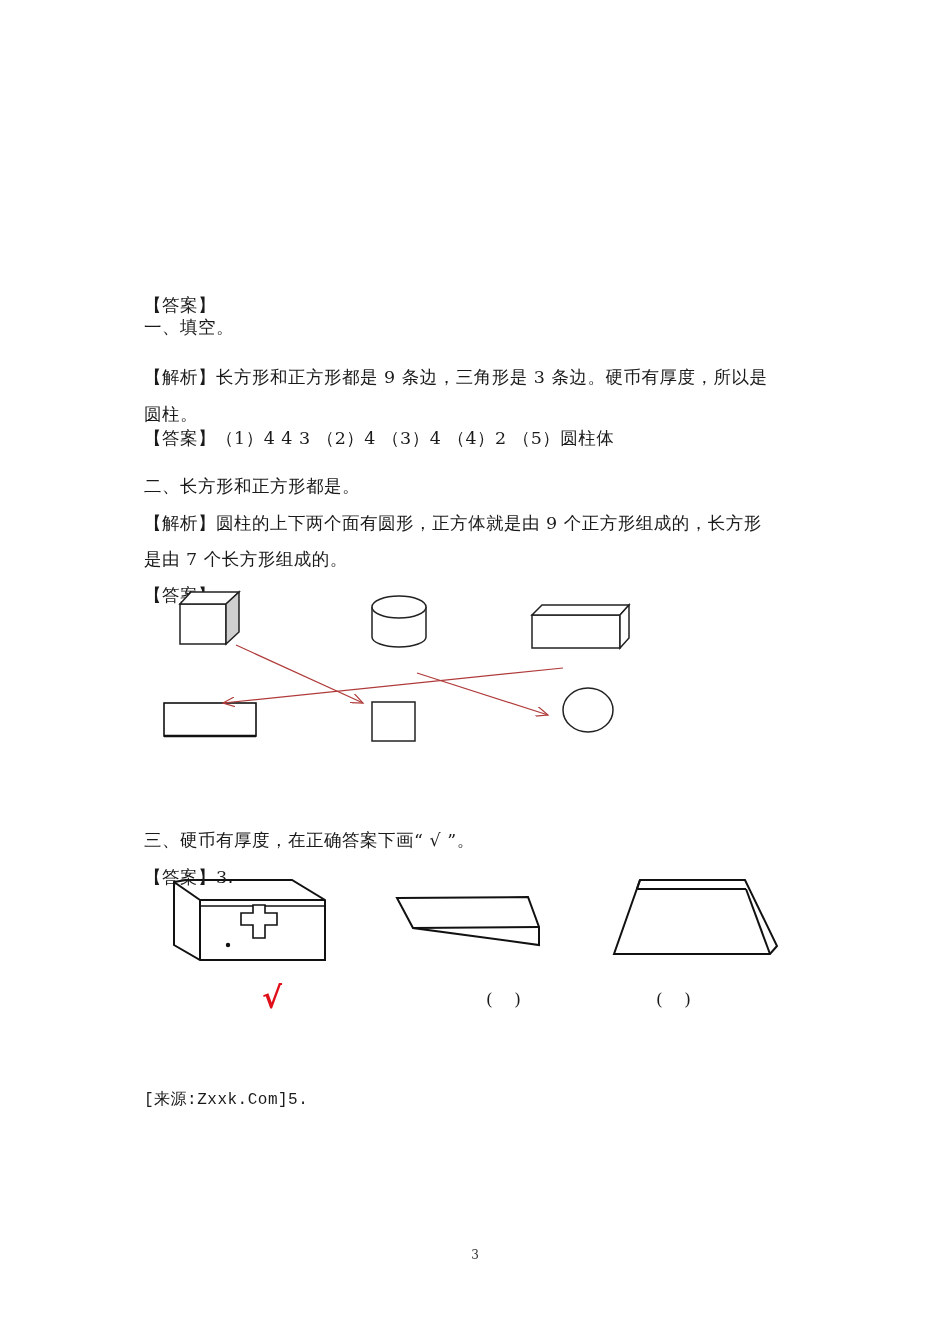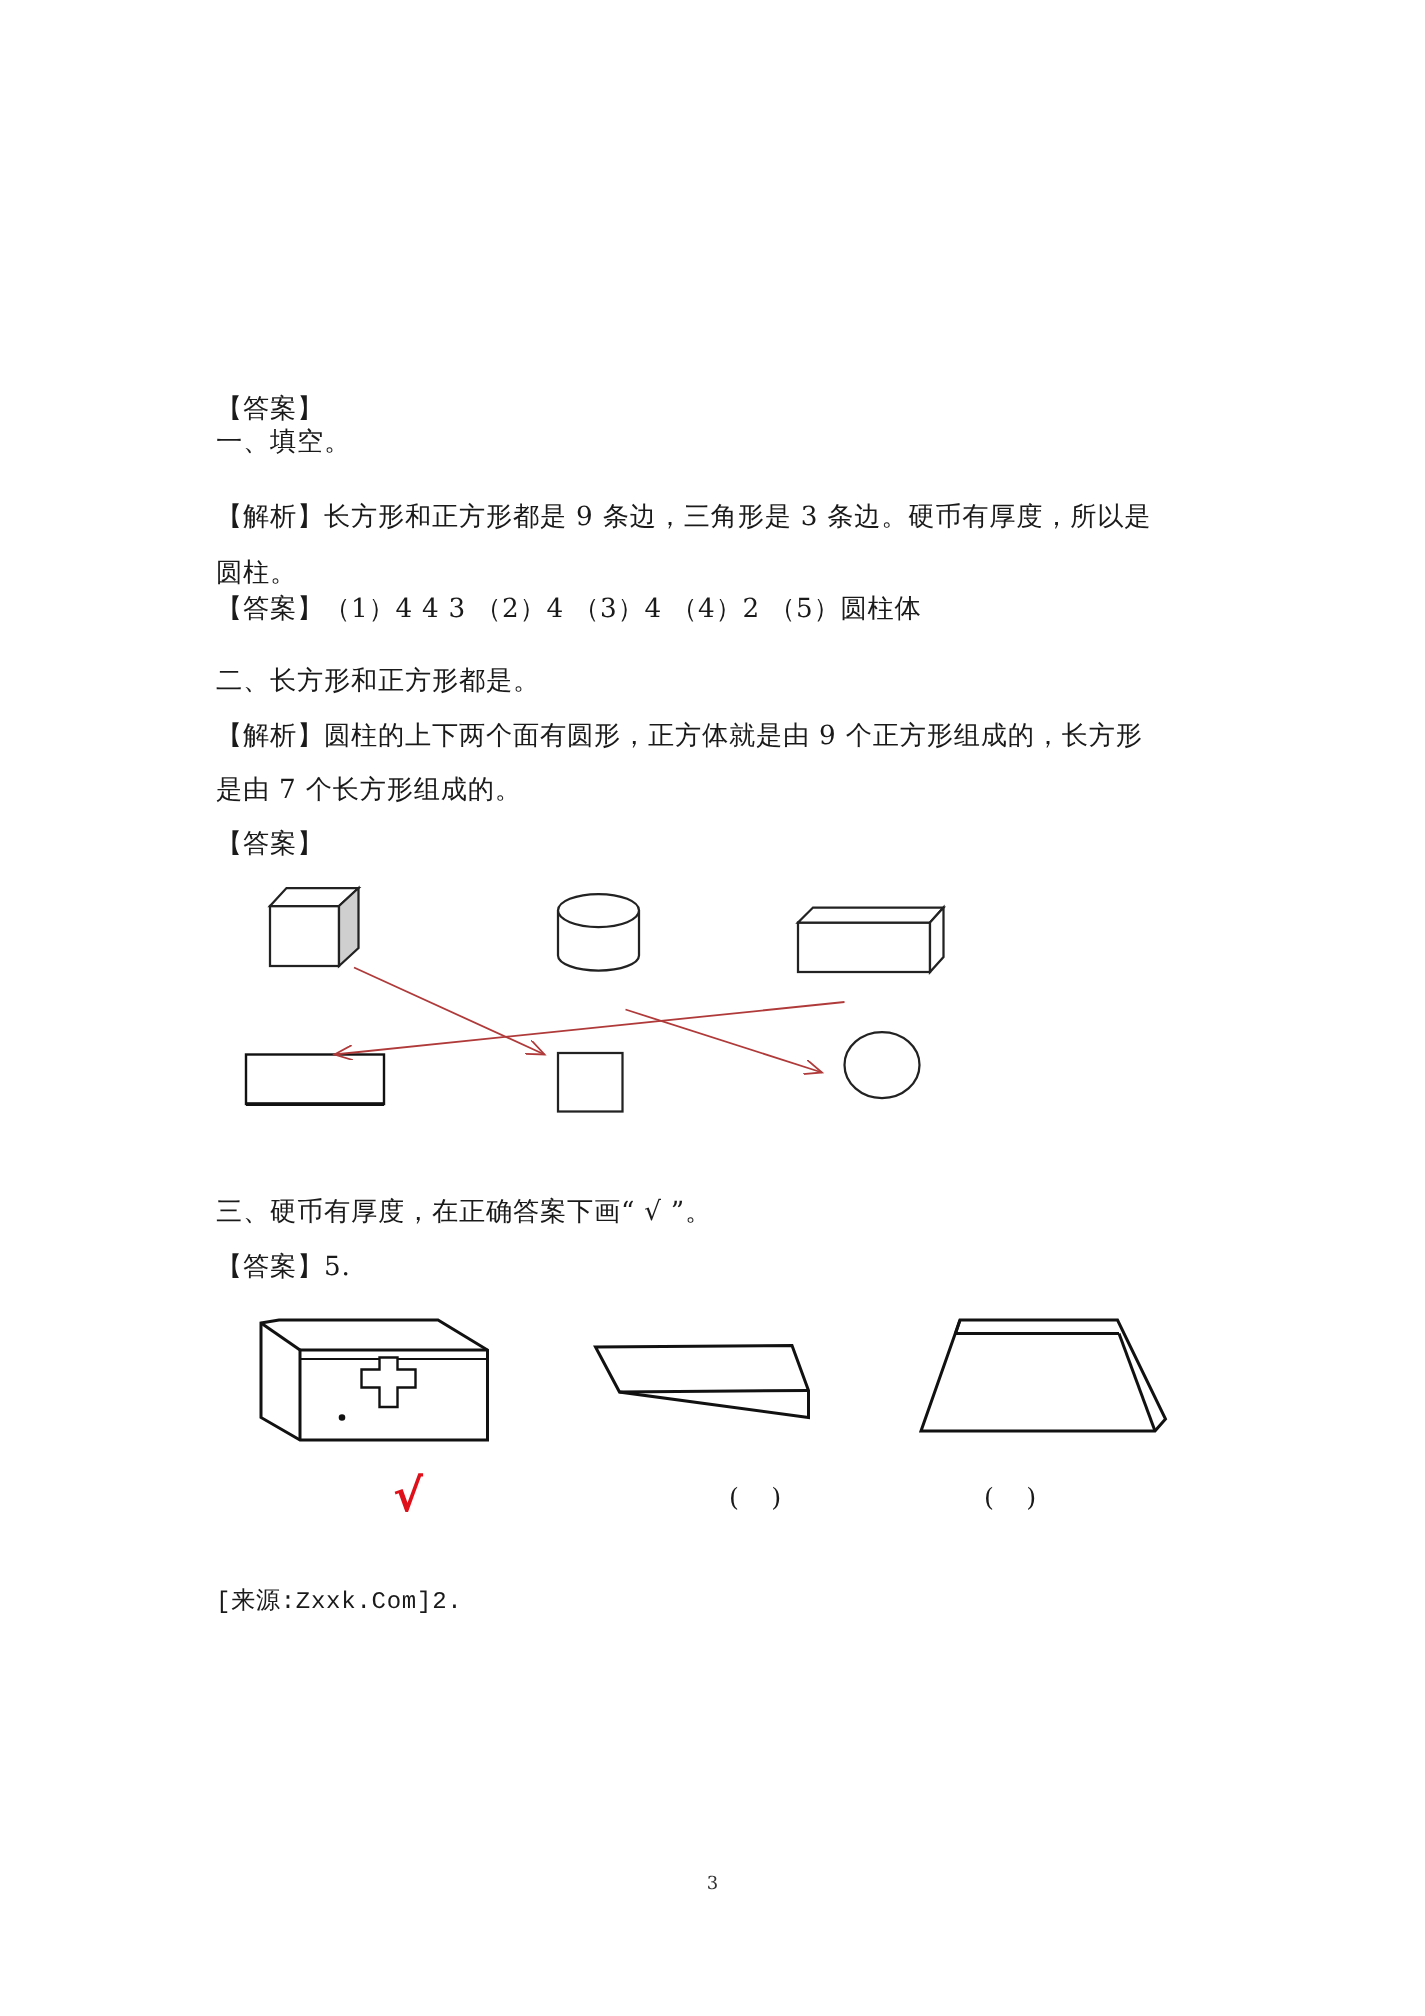--- a/index.html
+++ b/index.html
@@ -1,18 +1,18 @@
 <!DOCTYPE html>
 <html><head>
 <meta charset="utf-8">
 <style>
   html, body { margin: 0; padding: 0; background: #ffffff; }
   body { width: 950px; height: 1344px; position: relative; overflow: hidden;
          font-family: "DejaVu Serif", "Liberation Serif", serif; color: #1a1a1a; }
-  .line { position: absolute; left: 144px; font-size: 17.5px; line-height: 24px; white-space: nowrap; letter-spacing: 0.5px; }
+  .line { position: absolute; left: 144px; font-size: 17.5px; line-height: 24px; white-space: nowrap; letter-spacing: 0.5px; margin-top: 32px; }
   .mono { font-family: "Liberation Mono", "DejaVu Sans Mono", monospace; }
   svg { position: absolute; left: 0; top: 0; }
   .pagenum { position: absolute; left: 0; width: 950px; text-align: center; top: 1248px; font-size: 12px; color: #333; }
   .mark { position: absolute; font-size: 17px; }
   .check { position: absolute; color: #e0101a; font-size: 30px; font-weight: bold; font-family: "DejaVu Sans", sans-serif; }
 </style>
 </head>
 <body>
 
 <div>
@@ -81,22 +81,22 @@
       <polygon points="640,880 745,880 777,946 770,954 614,954"></polygon>
       <line x1="637" y1="889" x2="746" y2="889"></line>
       <line x1="746" y1="889" x2="770" y2="954"></line>
       <line x1="640" y1="880" x2="637" y2="889"></line>
     </g>
   </svg>
 
   <div class="line" style="top:796px">
     <span>三、硬币有厚度，在正确答案下画“ √ ”。</span>
   </div>
-  <div class="line" style="top:833px">【答案】5.</div>
+  <div class="line" style="top:833px">【答案】3.</div>
 
   <div class="check" style="left:262px; top:980px">√</div>
   <div class="mark" style="left:486px; top:989px; white-space:pre">(    )</div>
   <div class="mark" style="left:656px; top:989px; white-space:pre">(    )</div>
 
-  <div class="line mono" style="top:1056px; font-size:16px">[来源:Zxxk.Com]2.</div>
+  <div class="line mono" style="top:1056px; font-size:16px">[来源:Zxxk.Com]5.</div>
 
   <div class="pagenum">3</div>
 </div>
 
 </body></html>

